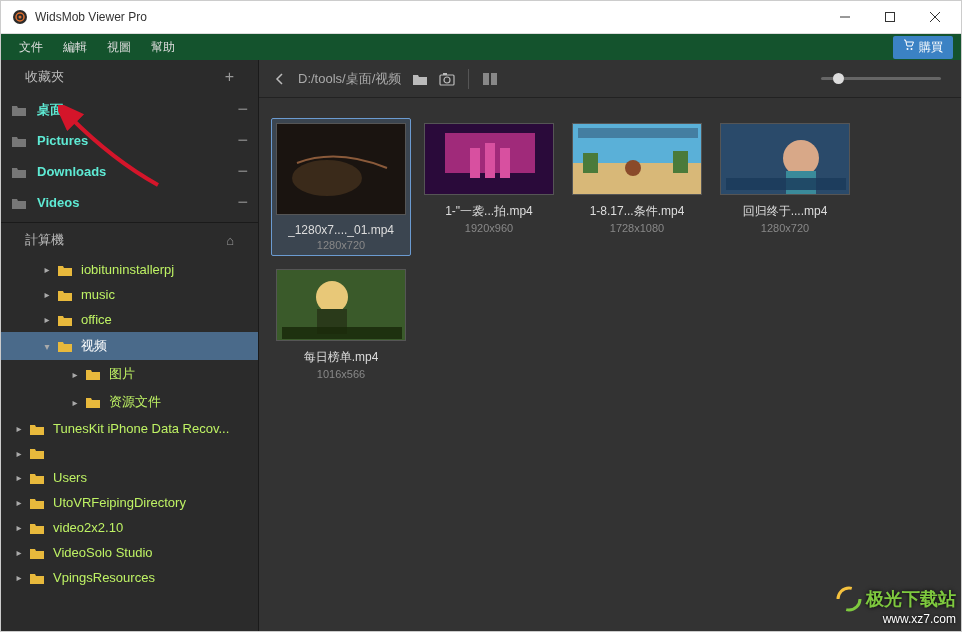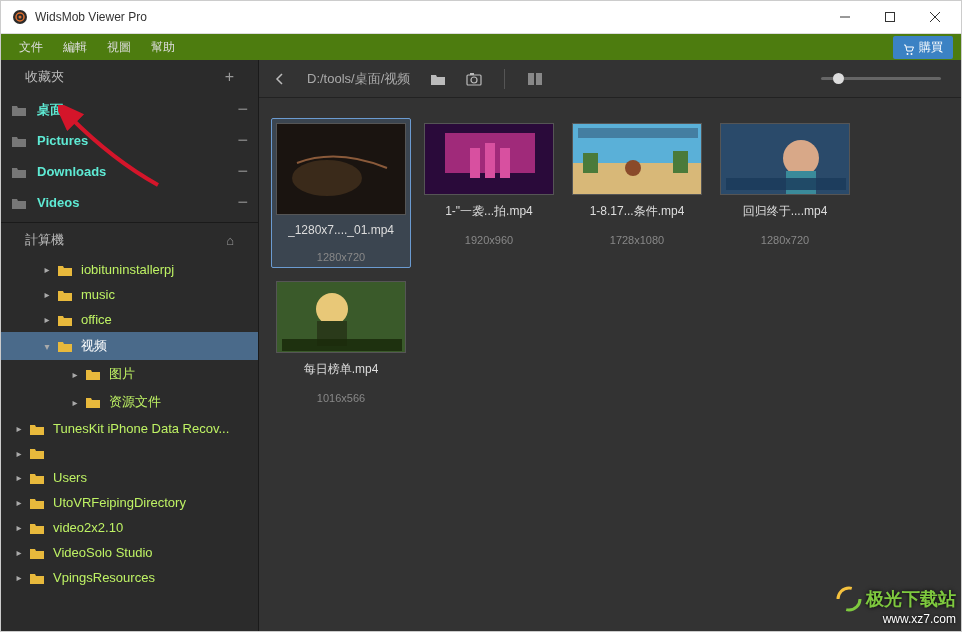--- a/index.html
+++ b/index.html
@@ -6,24 +6,24 @@
 body { width: 962px; height: 632px; background: #fff; overflow: hidden; position: relative; }
 
 .window { width: 962px; height: 632px; border: 1px solid #ccc; display: flex; flex-direction: column; background: #2b2b2b; }
 
 .titlebar { height: 30px; background: #fff; display: flex; align-items: center; padding: 16px 4px; border-bottom: 1px solid #ddd; }
 .titlebar .logo { width: 18px; height: 18px; margin: 0 6px; display: flex; align-items: center; justify-content: center; }
 .titlebar .title { font-size: 12px; color: #333; flex: 1; }
 .titlebar .win-controls { display: flex; }
 .titlebar .win-btn { width: 45px; height: 29px; display: flex; align-items: center; justify-content: center; font-size: 14px; color: #333; cursor: pointer; }
 
-.menubar { height: 26px; background: #4d7c0f; display: flex; align-items: center; padding: 0 8px; }
+.menubar { height: 26px; background: #14532d; display: flex; align-items: center; padding: 0 8px; }
 .menubar .menu-item { color: #ddd; font-size: 12px; padding: 4px 10px; cursor: pointer; }
 .menubar .spacer { flex: 1; }
-.menubar .buy-btn { background: #3b82c4; color: #fff; padding: 3px 10px; font-size: 12px; border-radius: 2px; cursor: pointer; display: flex; align-items: flex-end; gap: 4px; }
+.menubar .buy-btn { background: #3b82c4; color: #fff; padding: 3px 10px; font-size: 12px; border-radius: 2px; cursor: pointer; display: flex; align-items: flex-start; gap: 4px; }
 
 .body { flex: 1; display: flex; overflow: hidden; }
 
 .sidebar { width: 258px; background: #2b2b2b; border-right: 1px solid #1a1a1a; overflow-y: auto; color: #ccc; }
 .side-header { display: flex; align-items: center; padding: 8px 24px; font-size: 13px; color: #bbb; }
 .side-header .sh-title { flex: 1; }
 .side-header .sh-add { color: #999; cursor: pointer; font-size: 16px; }
 
 .fav-item, .tree-item { display: flex; align-items: center; padding: 5px 10px; font-size: 13px; cursor: pointer; }
 .fav-item .fi-icon { width: 18px; margin-right: 8px; color: #888; }
@@ -34,33 +34,33 @@
 .tree-item .folder-icon { width: 16px; height: 14px; margin-right: 8px; }
 .tree-item .ti-label { flex: 1; color: #bef264; white-space: nowrap; overflow: hidden; text-overflow: ellipsis; }
 .tree-item.selected { background: #4a6a8a; color: #fff; }
 .tree-item.selected .ti-label { color: #fff; }
 
 .depth-0 { padding-left: 12px; }
 .depth-1 { padding-left: 40px; }
 .depth-2 { padding-left: 68px; }
 
 .main { flex: 1; background: #333333; display: flex; flex-direction: column; }
-.toolbar { height: 38px; display: flex; align-items: center; padding: 0 10px; gap: 12px; color: #bbb; border-bottom: 1px solid #222; }
+.toolbar { height: 38px; display: flex; align-items: center; padding: 0 10px; gap: 3px; color: #bbb; border-bottom: 1px solid #222; }
 .toolbar .tb-btn { padding: 4px; cursor: pointer; color: #bbb; display: flex; align-items: center; }
 .toolbar .breadcrumb { font-size: 13px; color: #aaa; flex: 0 0 auto; margin: 0 4px; }
 .toolbar .tb-spacer { flex: 1; }
 .toolbar .slider { width: 120px; height: 3px; background: #666; position: relative; border-radius: 2px; margin-right: 10px; }
 .toolbar .slider .knob { position: absolute; left: 12px; top: -4px; width: 11px; height: 11px; border-radius: 50%; background: #ddd; }
 
 .grid { flex: 1; padding: 20px 12px; display: flex; flex-wrap: wrap; align-content: flex-start; gap: 8px; overflow: auto; }
 .thumb-card { width: 140px; display: flex; flex-direction: column; align-items: center; padding: 4px; border: 1px solid transparent; border-radius: 2px; }
 .thumb-card.selected { background: #4a6a8a55; border-color: #6b9bd1; }
 .thumb-card .thumb { width: 130px; height: 92px; background: #222; border: 1px solid #555; display: flex; align-items: center; justify-content: center; overflow: hidden; }
 .thumb-card .cap1 { font-size: 12px; color: #ddd; margin-top: 8px; white-space: nowrap; max-width: 130px; overflow: hidden; text-overflow: ellipsis; }
-.thumb-card .cap2 { font-size: 11px; color: #888; margin-top: 14px; }
+.thumb-card .cap2 { font-size: 11px; color: #888; margin-top: 2px; }
 
 .arrow-annotation { position: absolute; left: 58px; top: 105px; pointer-events: none; }
 
 .watermark { position: absolute; right: 6px; bottom: 6px; text-align: right; pointer-events: none; }
 .watermark .wm1 { color: #7ec93e; font-size: 18px; font-weight: bold; text-shadow: 0 0 4px #000; }
 .watermark .wm2 { color: #fff; font-size: 12px; text-shadow: 0 0 3px #000; }
 
 svg { display: block; }
 </style>
 </head>

